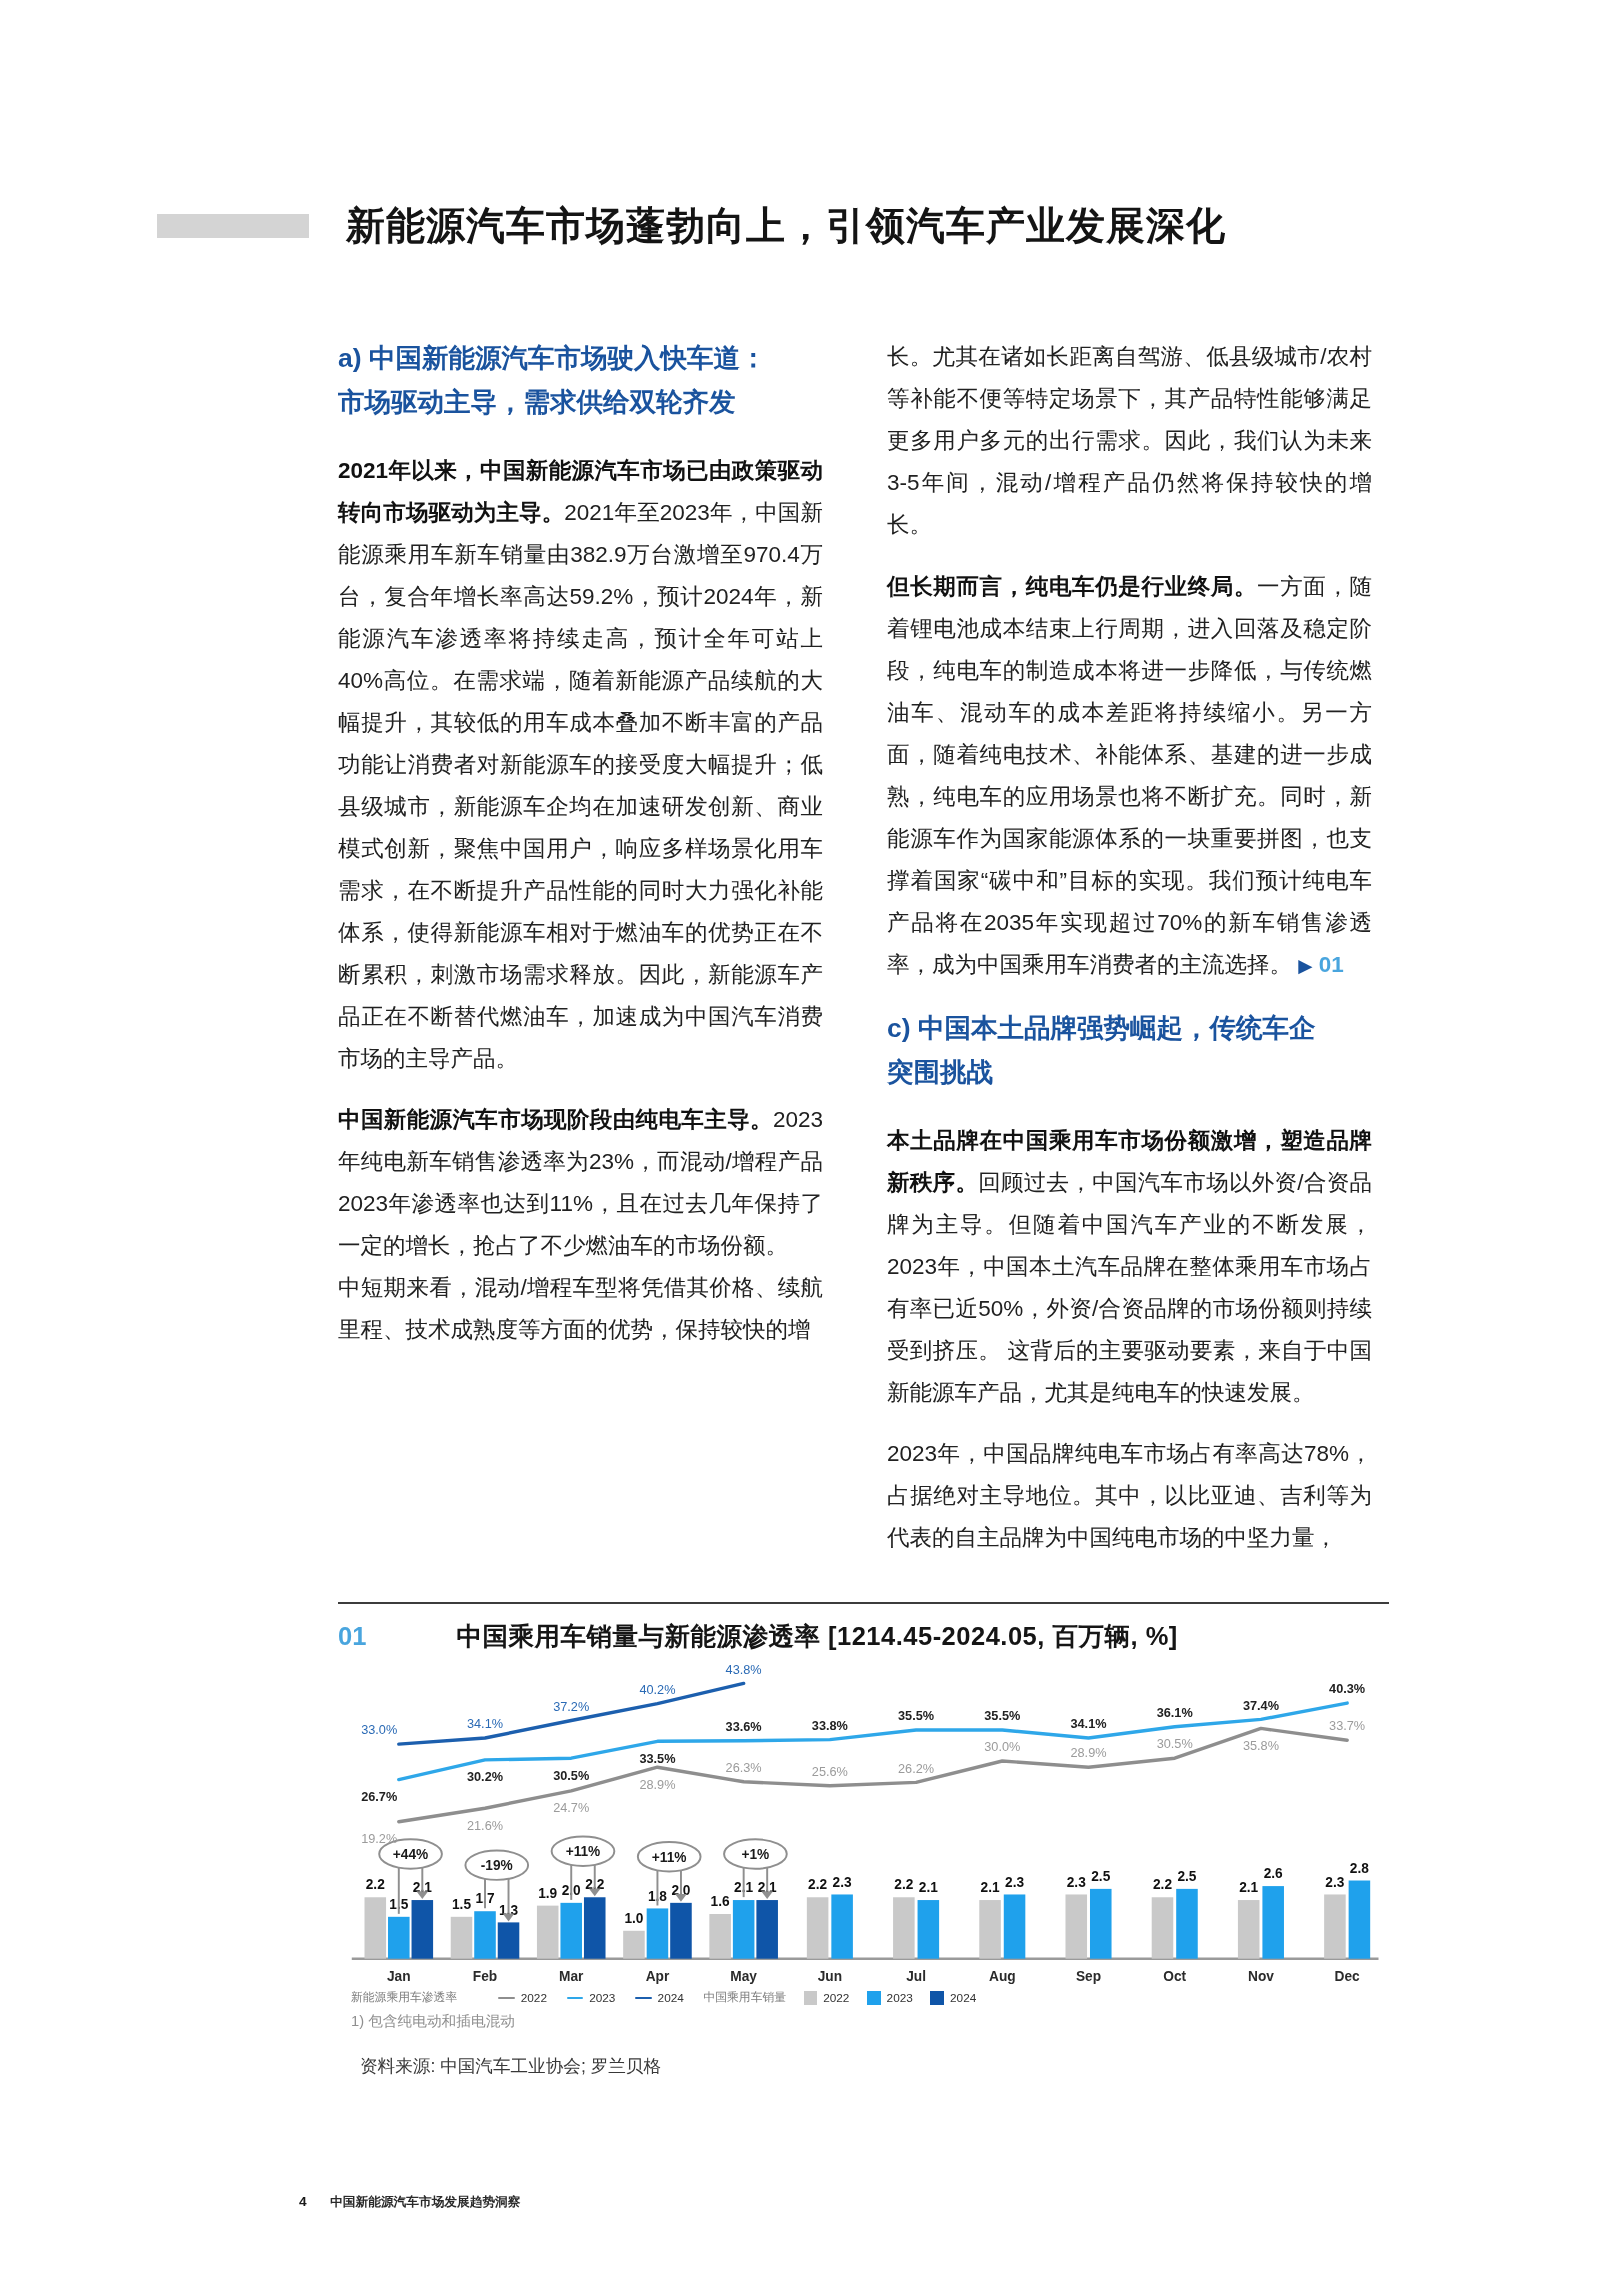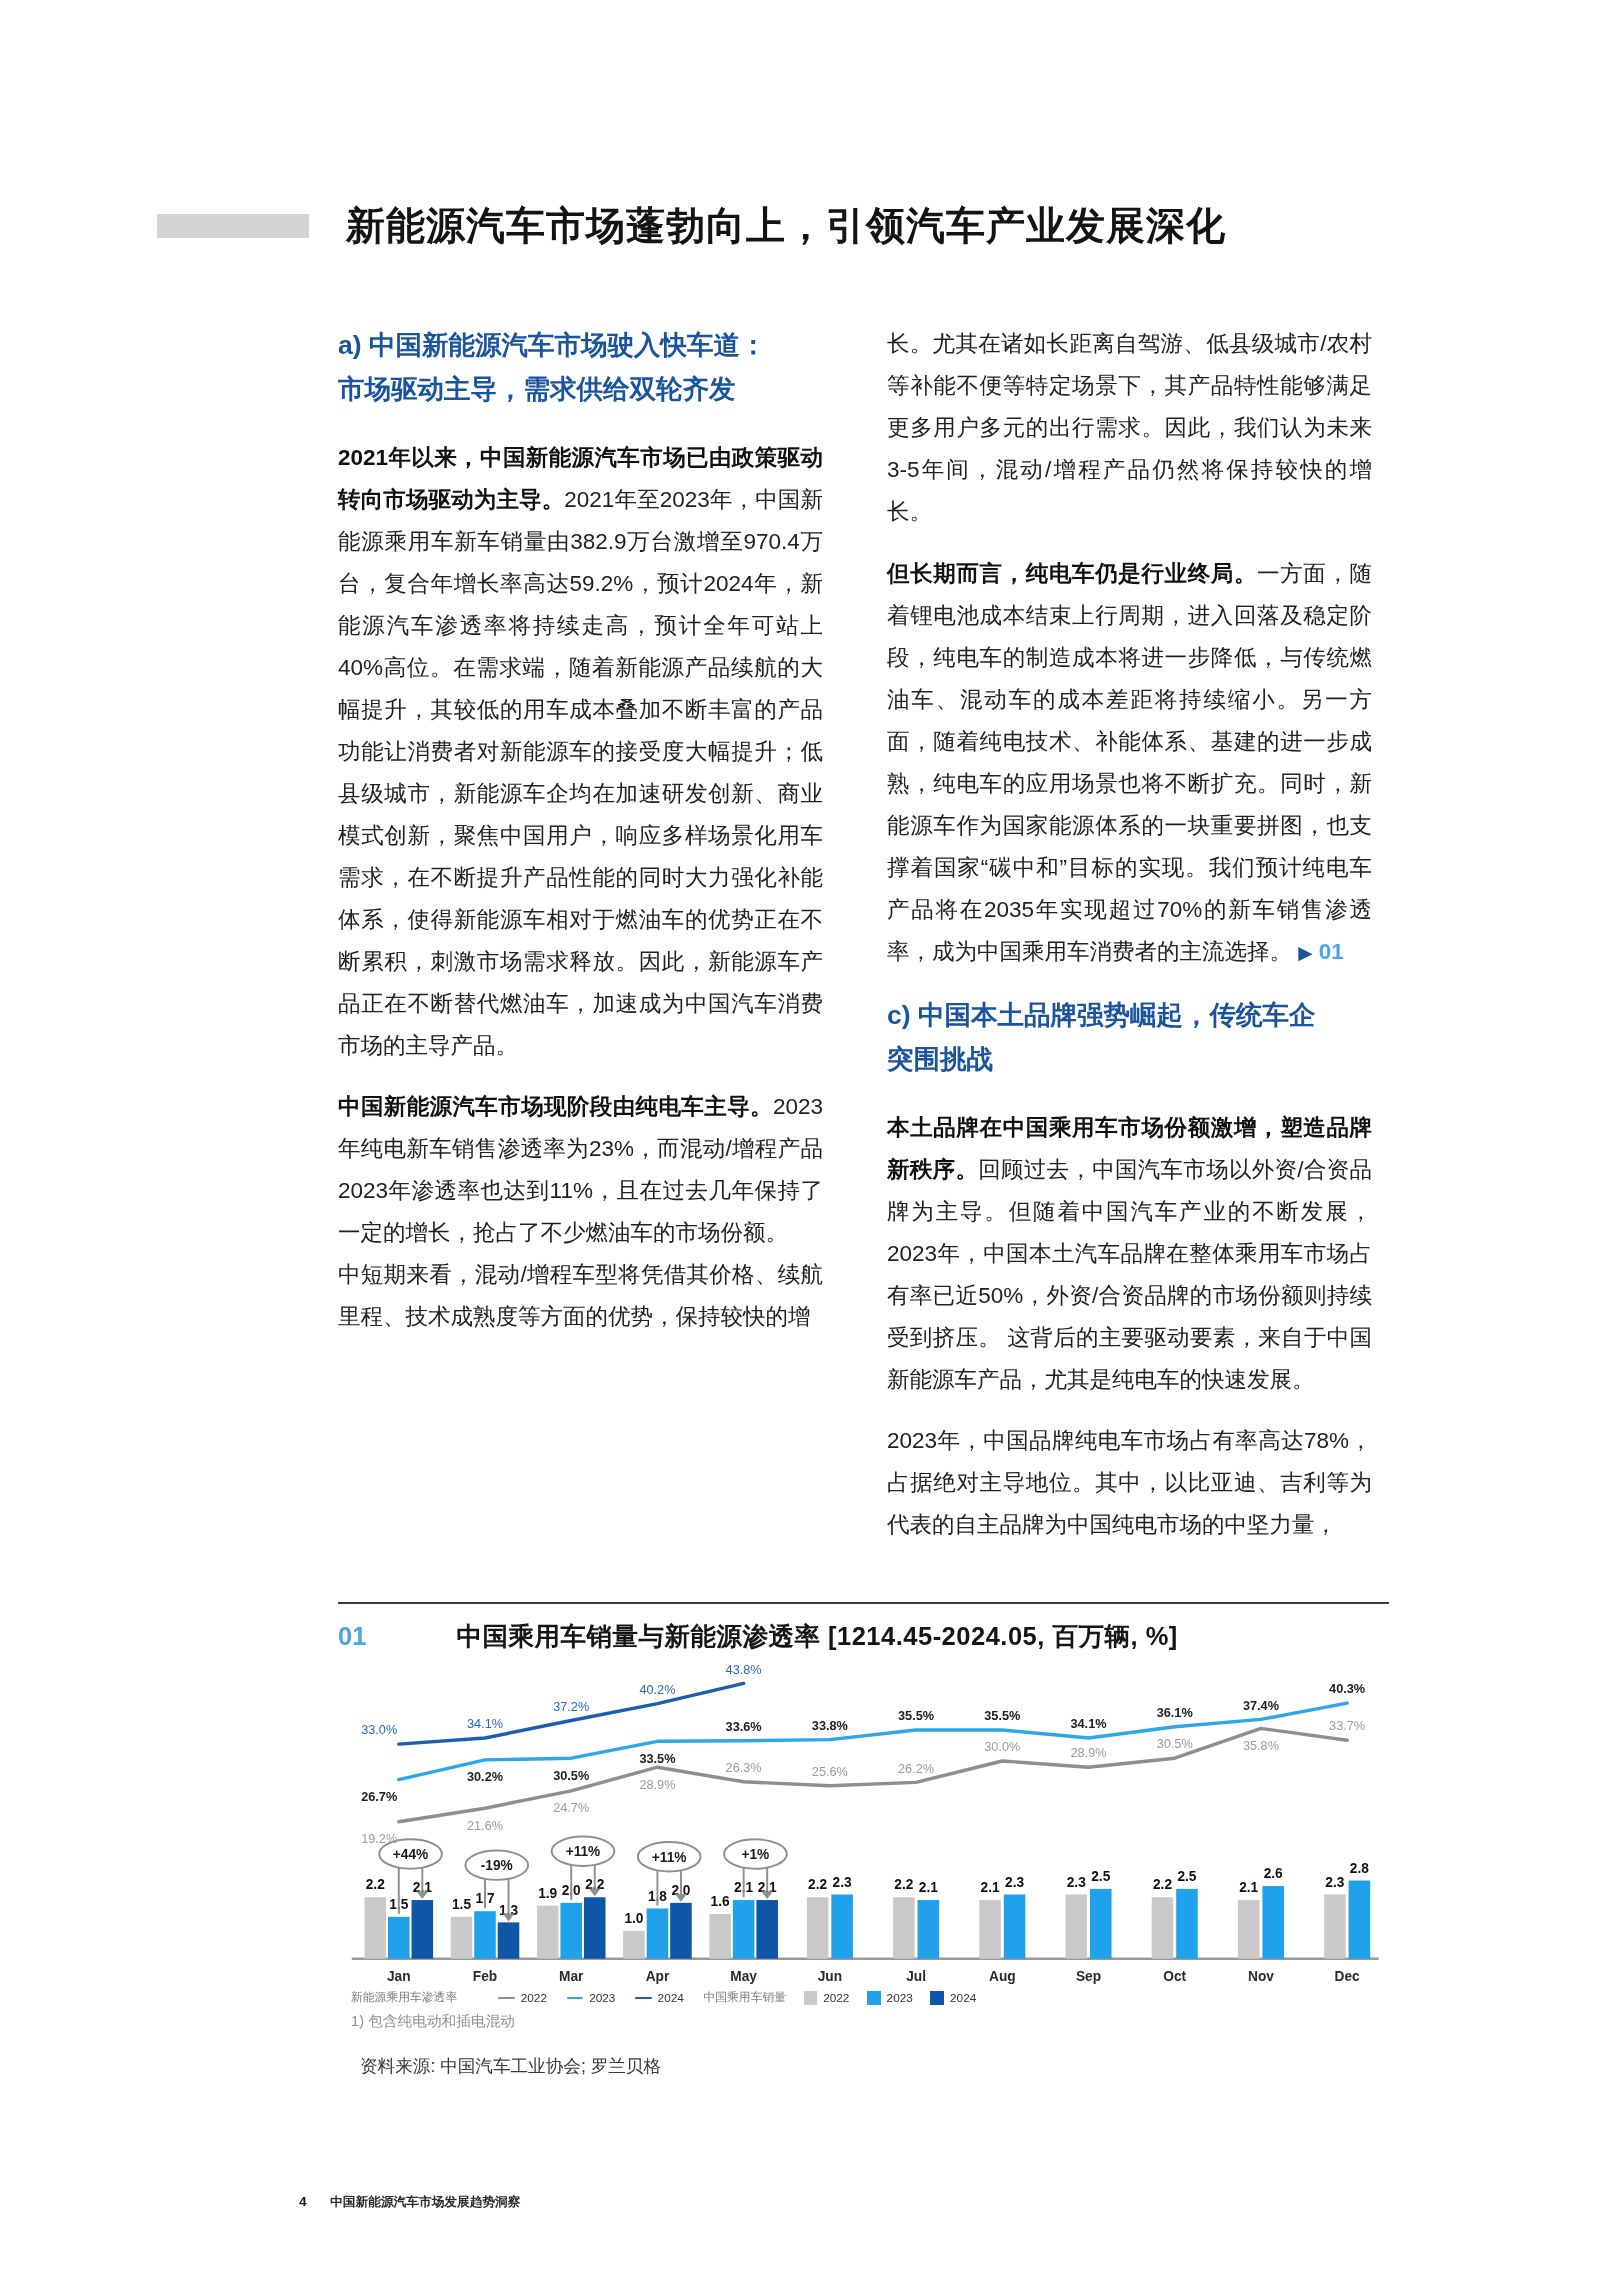--- a/index.html
+++ b/index.html
@@ -3,21 +3,21 @@
 <meta charset="utf-8">
 <style>
   html,body{margin:0;padding:0;background:#ffffff;}
   .page{position:relative;width:1513px;height:2293px;background:#fff;
         font-family:"Liberation Sans", sans-serif;color:#212121;overflow:hidden;}
   
   .accent-bar{position:absolute;left:157px;top:214px;width:152px;height:23.5px;background:#d4d4d4;}
   .page-title{position:absolute;left:346px;top:200px;margin:0;font-size:39px;line-height:51px;
               font-weight:700;color:#141414;letter-spacing:1px;white-space:nowrap;}
   
-  .col{position:absolute;top:323px;width:485px;font-size:22.5px;line-height:42px;text-align:justify;}
+  .col{position:absolute;top:336px;width:485px;font-size:22.5px;line-height:42px;text-align:justify;}
   .col-left{left:338px;}
   .col-right{left:887px;}
   .col h2{font-size:26.5px;line-height:44px;font-weight:700;color:#1a539e;margin:29px 0 25.5px;
           white-space:pre-line;text-align:left;}
   .col h2.first{margin-top:0;}
   .col h2.tight{margin-top:8px;}
   .col p{margin:0 0 19.6px;}
   .col p.joined{margin-bottom:0;}
   .lead{font-weight:700;color:#111;}
   .fig-ref{white-space:nowrap;cursor:pointer;}

